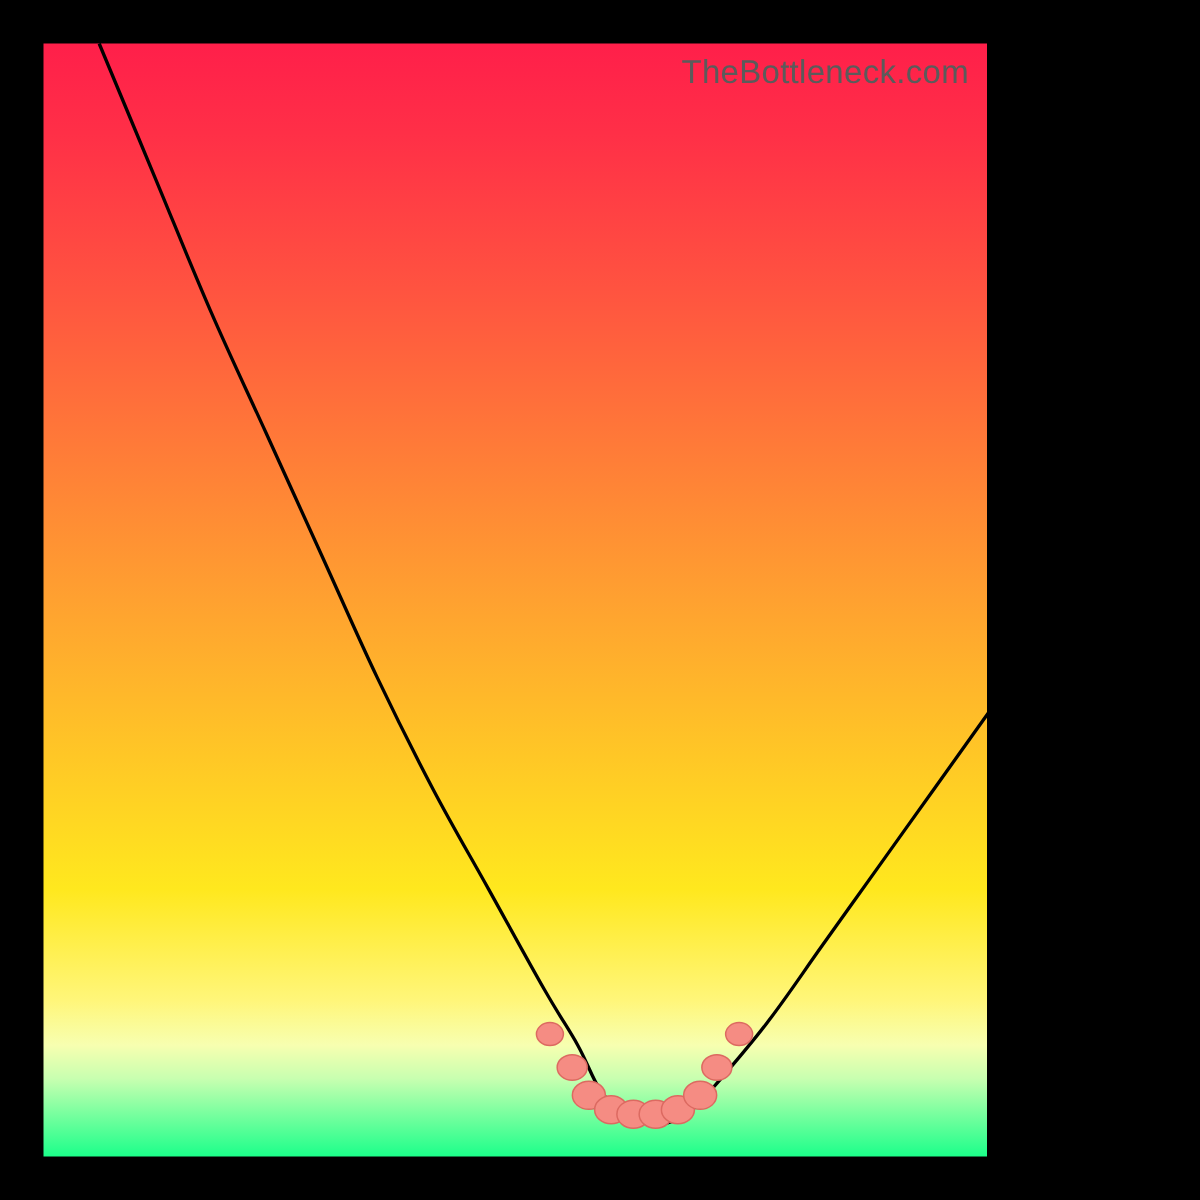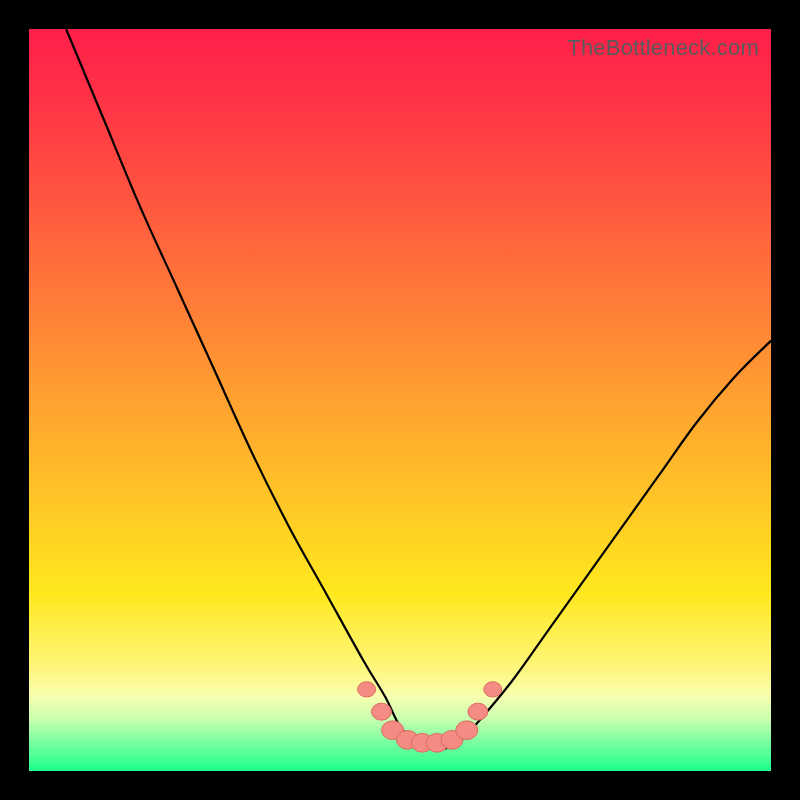--- a/index.html
+++ b/index.html
@@ -14,21 +14,21 @@
   .frame {
     position: relative;
     width: 800px;
     height: 800px;
     background: #000;
   }
   .plot {
     position: absolute;
     left: 29px;
     top: 29px;
-    width: 742px;
+    width: 629px;
     height: 742px;
     
     background: linear-gradient(
       to bottom,
       #ff1f4a 0%,
       #ff2f47 8%,
       #ff5340 22%,
       #ff7a38 36%,
       #ffa130 50%,
       #ffc726 64%,

